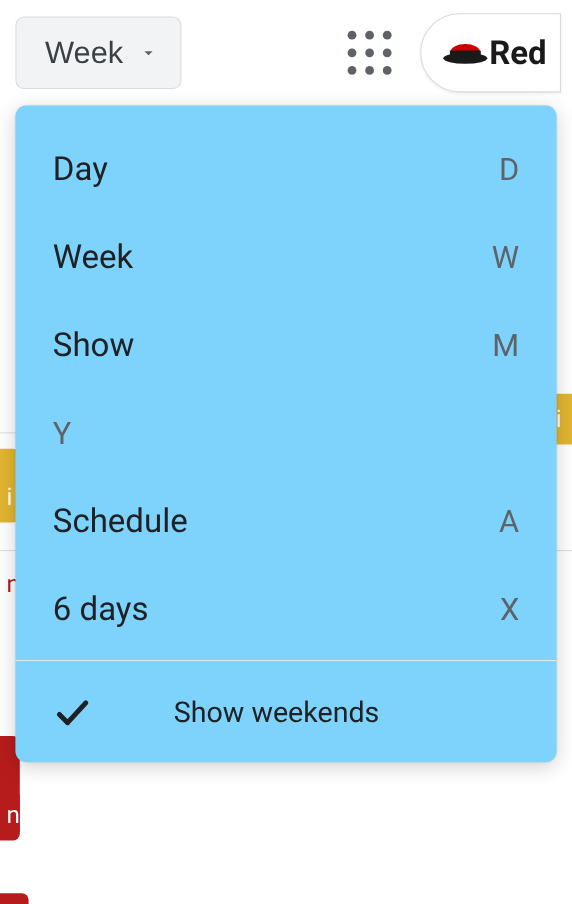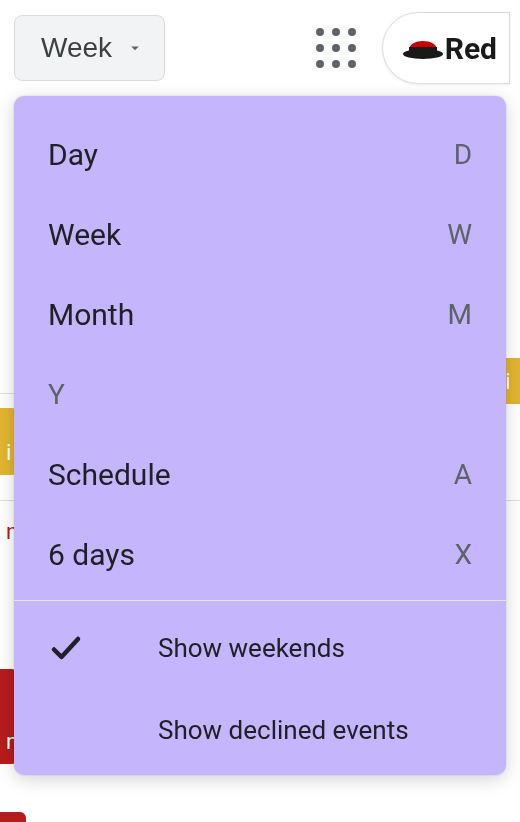--- a/index.html
+++ b/index.html
@@ -90,21 +90,21 @@
     box-shadow: 0 1px 3px rgba(0,0,0,0.08);
     margin-right: -4px; 
   }
   .hat { width: 44px; height: 30px; }
 
   
   .menu {
     position: absolute;
     left: 14px; top: 96px;
     width: 492px;
-    background: #c4b5fd;
+    background: #7dd3fc;
     border-radius: 10px;
     box-shadow: 0 4px 18px rgba(0,0,0,0.18), 0 0 0 1px rgba(0,0,0,0.04);
     padding: 18px 0 4px 0;
     z-index: 10;
   }
   .menu-item {
     display: flex;
     align-items: center;
     height: 80px;
     padding: 0 34px 0 34px;
@@ -222,21 +222,21 @@
 <div class="menu" role="menu">
   <div class="menu-item" role="menuitem">
     <span class="label">Day</span>
     <span class="shortcut">D</span>
   </div>
   <div class="menu-item" role="menuitem">
     <span class="label">Week</span>
     <span class="shortcut">W</span>
   </div>
   <div class="menu-item" role="menuitem">
-    <span class="label">Month</span>
+    <span class="label">Show</span>
     <span class="shortcut">M</span>
   </div>
   <div class="menu-item" role="menuitem">
     <span class="shortcut">Y</span>
   </div>
   <div class="menu-item" role="menuitem">
     <span class="label">Schedule</span>
     <span class="shortcut">A</span>
   </div>
   <div class="menu-item" role="menuitem">
@@ -247,17 +247,13 @@
   <div class="menu-sep"></div>
 
   <div class="menu-toggle" role="menuitemcheckbox" aria-checked="true">
     <span class="check">
       <svg viewBox="0 0 24 24" fill="none" stroke-width="3" stroke-linecap="round" stroke-linejoin="round">
         <polyline points="4 13 9 18 20 6"></polyline>
       </svg>
     </span>
     <span>Show weekends</span>
   </div>
-  <div class="menu-toggle" role="menuitemcheckbox" aria-checked="false">
-    <span class="check"></span>
-    <span>Show declined events</span>
-  </div>
 </div>
 
 </body></html>

